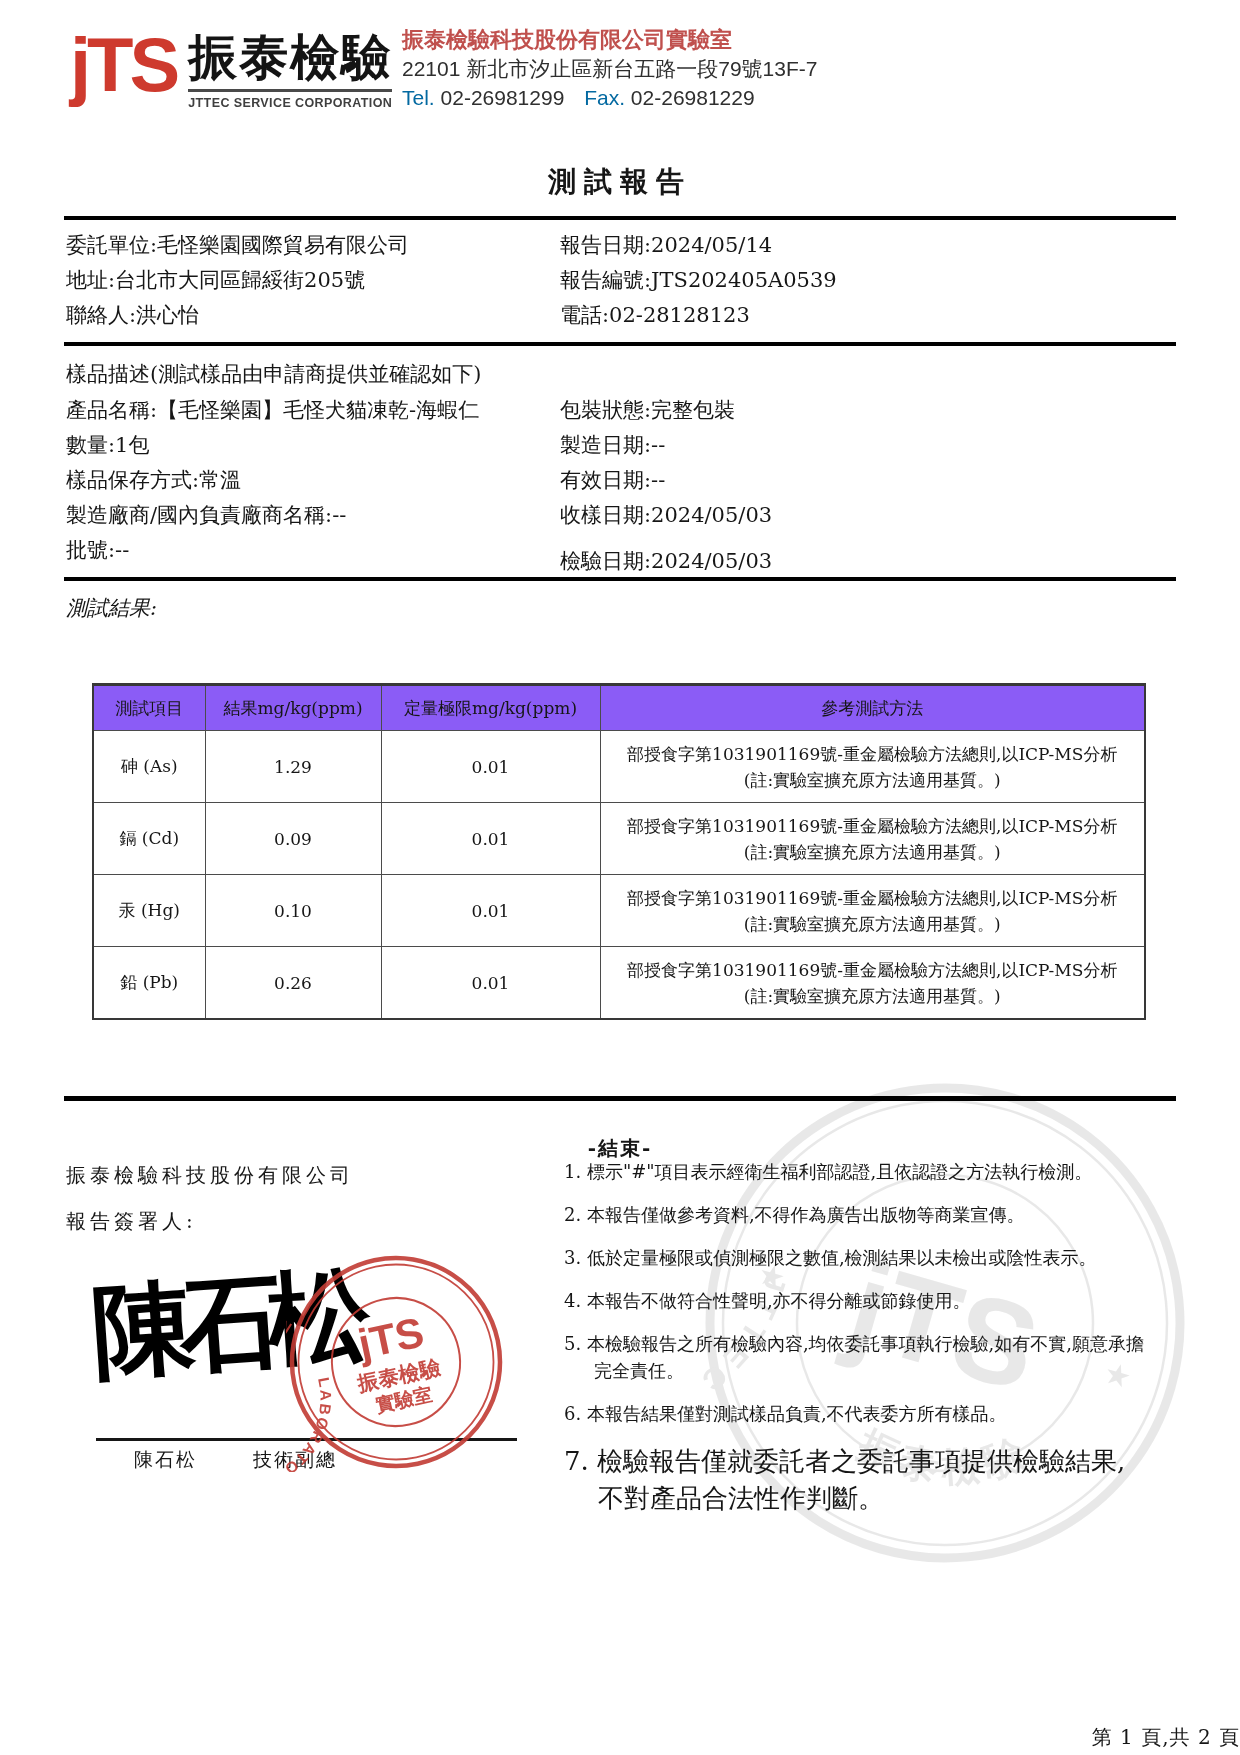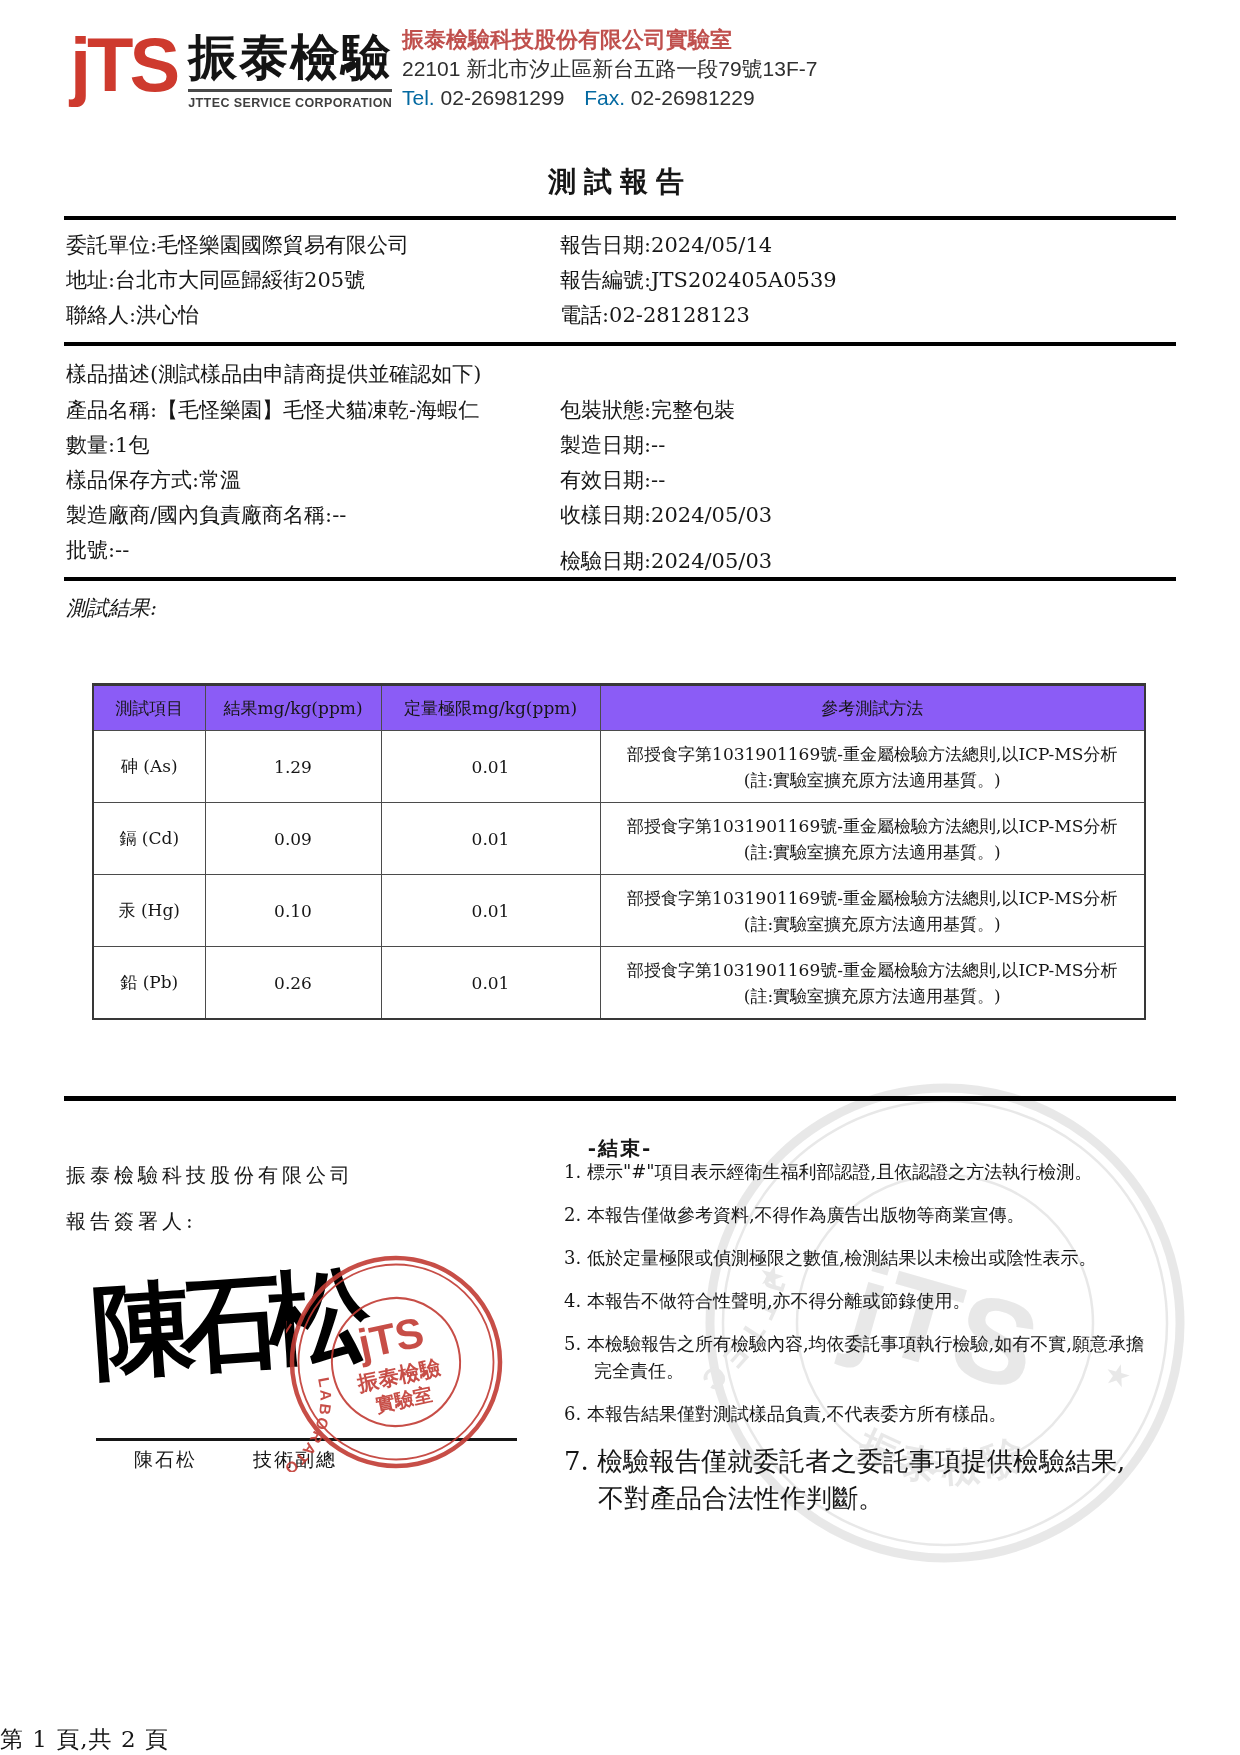--- a/index.html
+++ b/index.html
@@ -55,21 +55,21 @@
 
   .notes { left:564px; top:1158px; width:586px; }
   .note { font-size:18px; line-height:27px; margin:0 0 16px 0;
           padding-left:30px; text-indent:-30px; }
   .note-big { font-size:26px; line-height:37px; margin:2px 0 0 0;
               padding-left:34px; text-indent:-34px; }
 
   .stamp { left:286px; top:1252px; opacity:0.9; }
   .watermark { left:700px; top:1078px; opacity:0.5; }
 
-  .page-num { left:0; top:1724px; width:100%; text-align:left; font-size:23px;
+  .page-num { left:0; top:1724px; width:100%; text-align:right; font-size:20px;
               letter-spacing:1px; }
 </style>
 </head>
 <body>
 
 <div class="page">
 
   <div class="abs watermark">
     <svg width="490" height="490" viewBox="0 0 490 490">
       <g transform="rotate(16 245 245)" fill="#d2d2d2" stroke="none">

